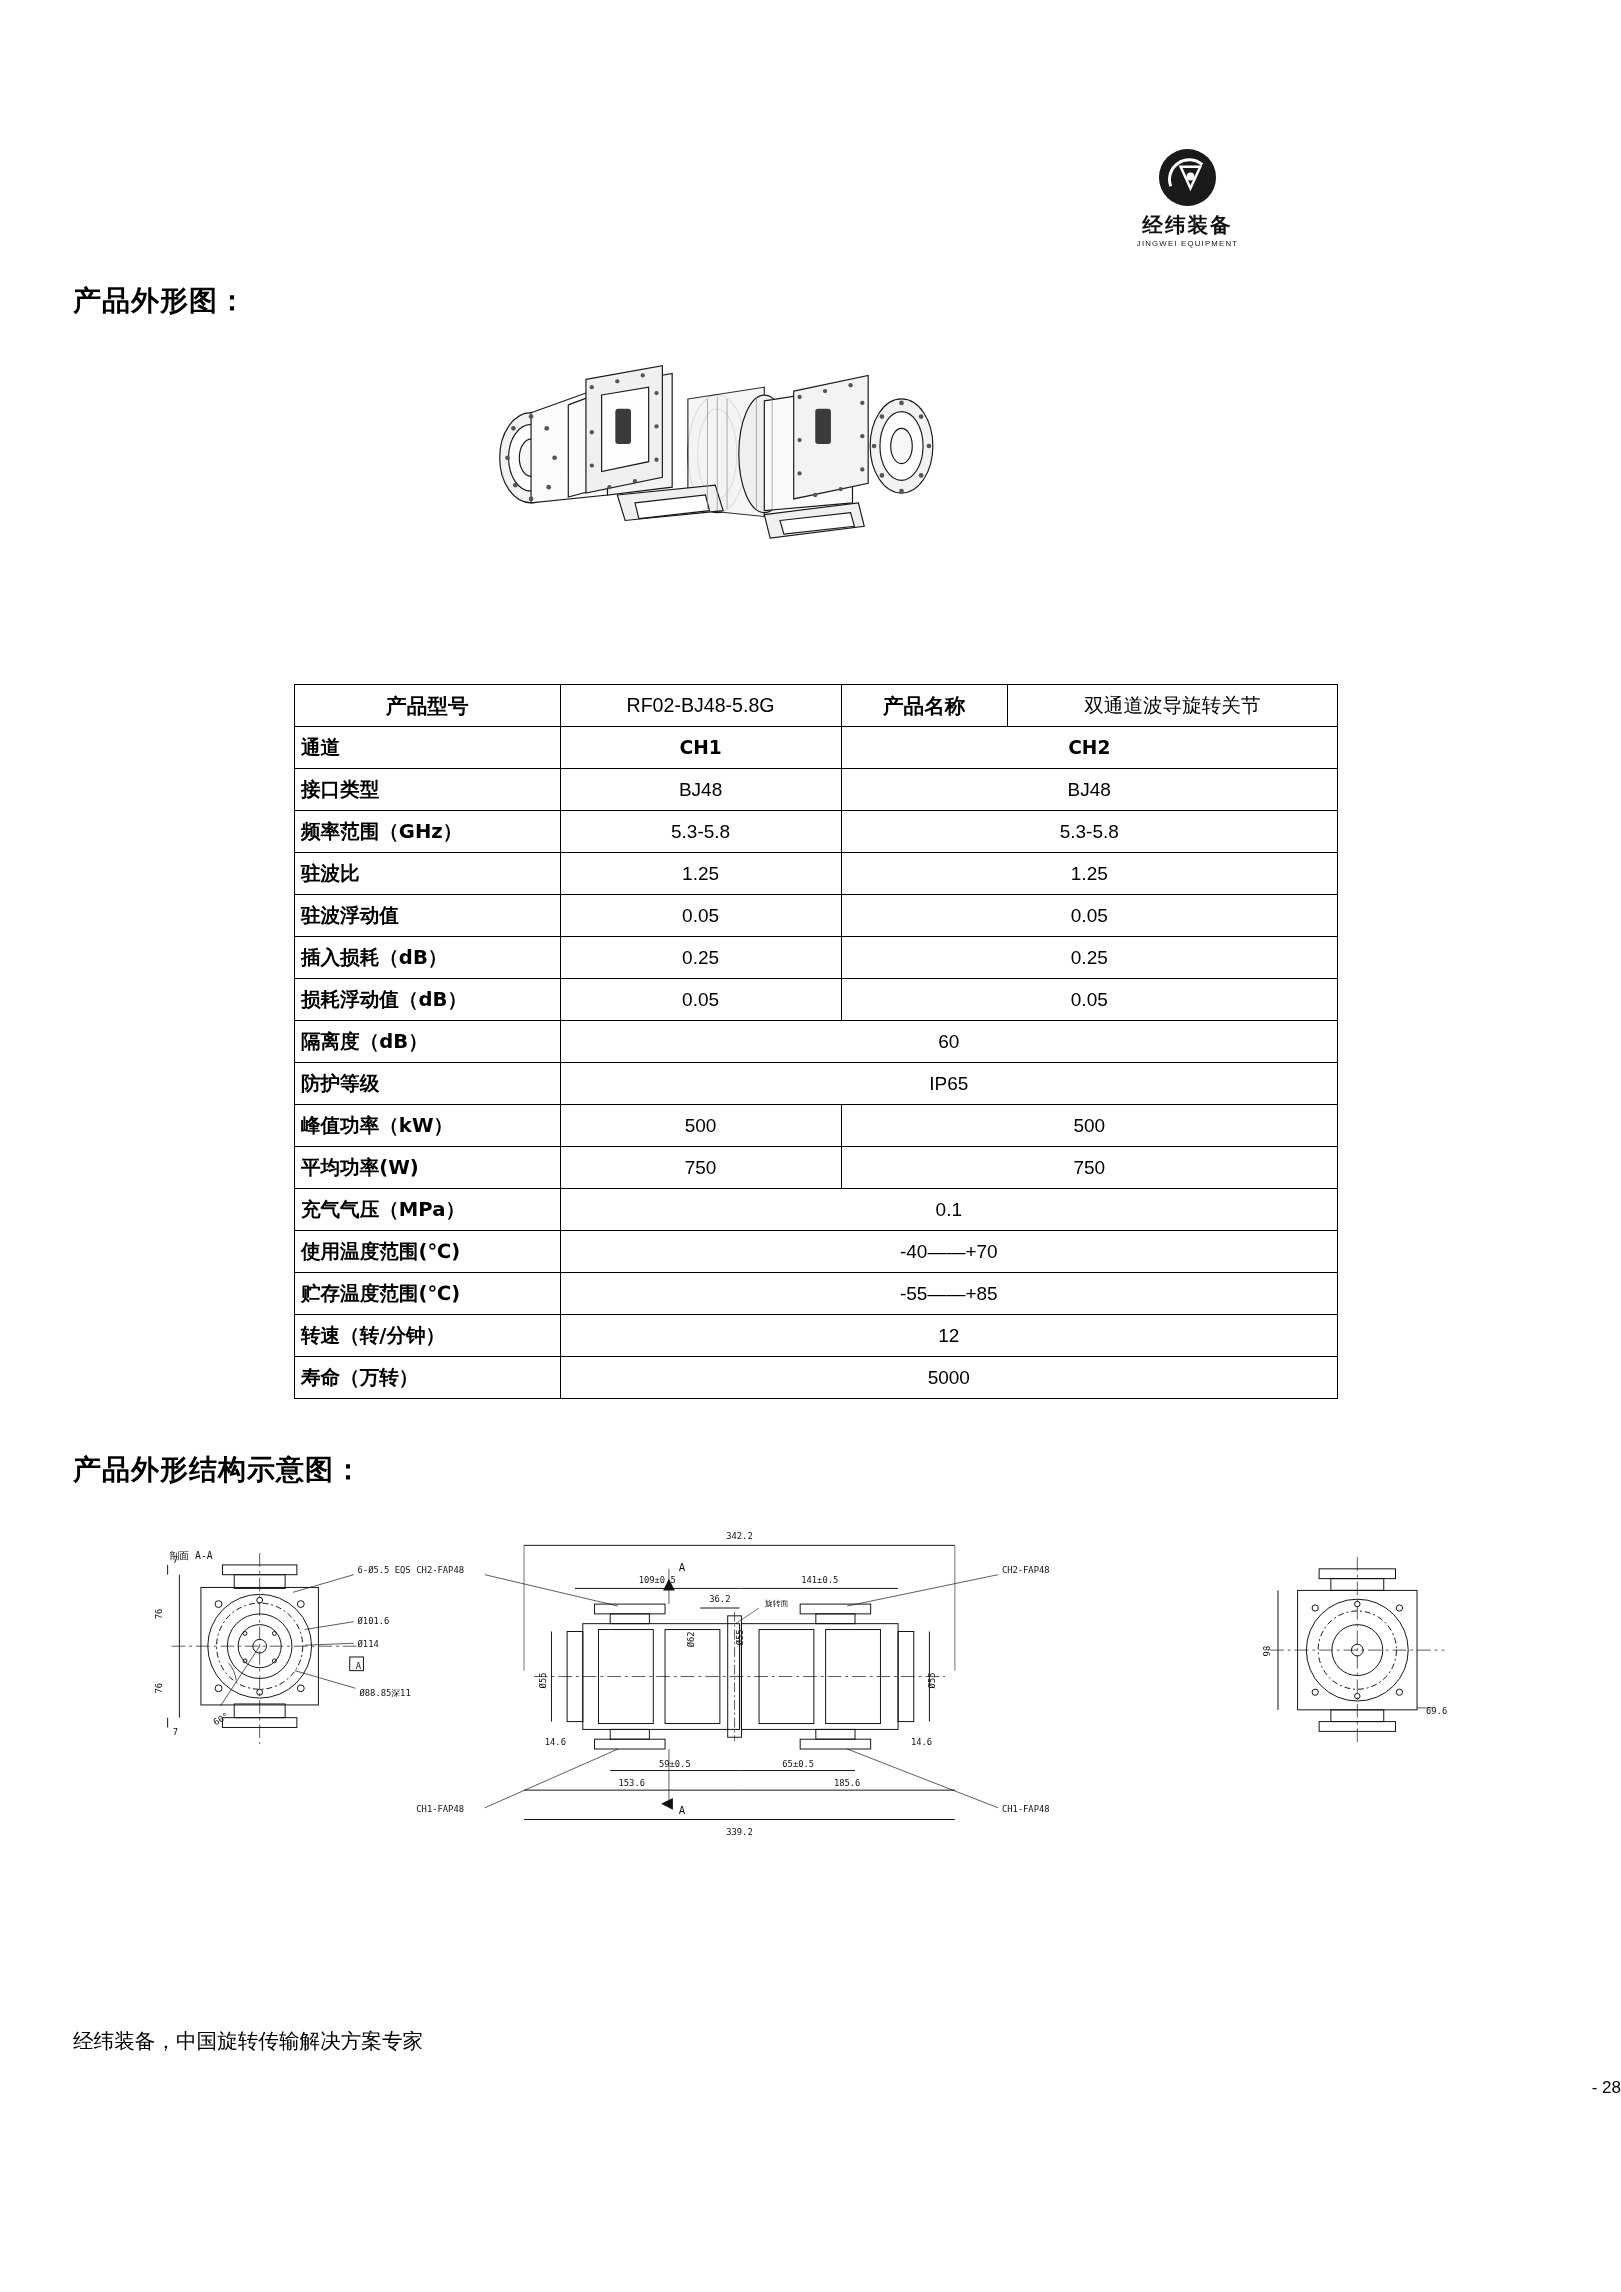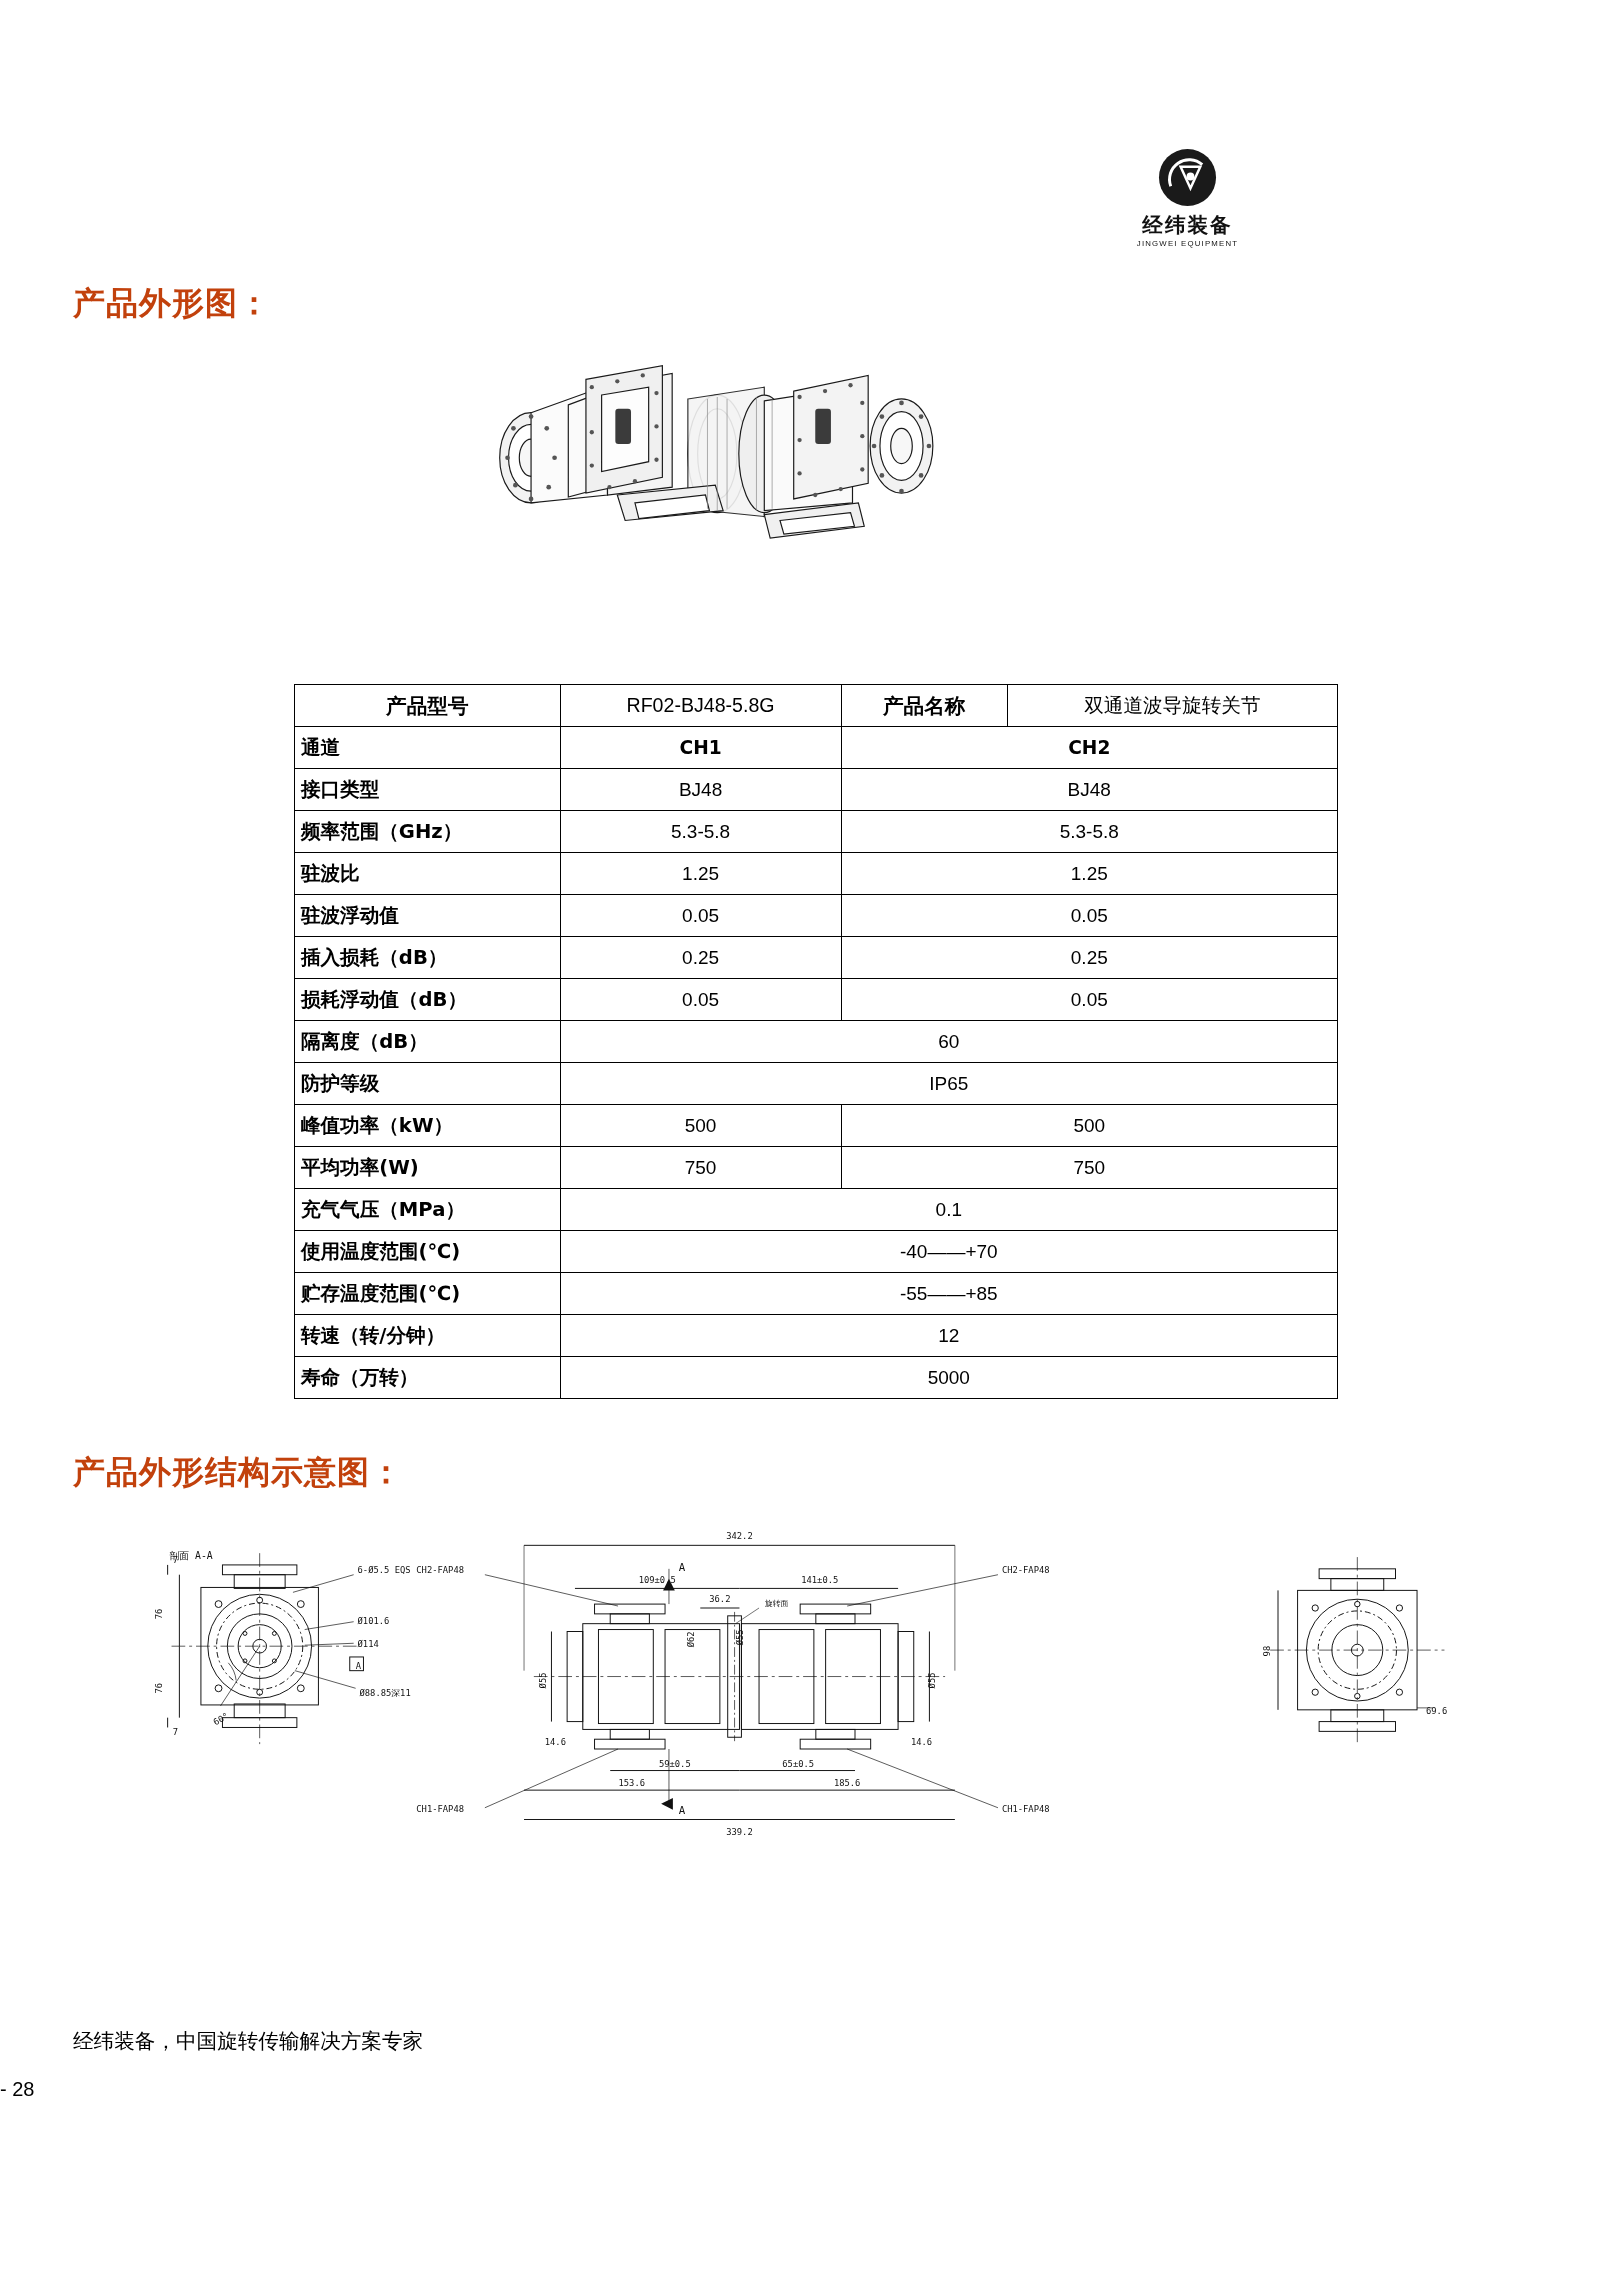--- a/index.html
+++ b/index.html
@@ -51,23 +51,23 @@
     color: #111;
     margin-top: 2.9px;
   }
 
   
   .section-title {
     position: absolute;
     left: 73px;
     font-family: "DejaVu Sans", sans-serif;
     font-weight: bold;
-    font-size: 32px;
+    font-size: 28px;
     letter-spacing: 1px;
-    color: #c2410c;
+    color: #000000;
   }
   #title-outline { top: 282px; }
   #title-structure { top: 1451px; }
 
   
   .photo-wrap {
     position: absolute;
     left: 470px;
     top: 348px;
     width: 667px;
@@ -139,23 +139,23 @@
     top: 2027px;
     font-family: "DejaVu Sans", sans-serif;
     font-size: 20.6px;
     color: #000;
   }
   .page-number {
     position: absolute;
     top: 2078px;
     left: 0;
     width: 1621px;
-    text-align: left;
+    text-align: right;
     font-family: "Liberation Sans", sans-serif;
-    font-size: 20px;
+    font-size: 17px;
     color: #000;
   }
 
   svg { display: block; }
 </style>
 </head>
 <body>
 
 <div class="page">
 

